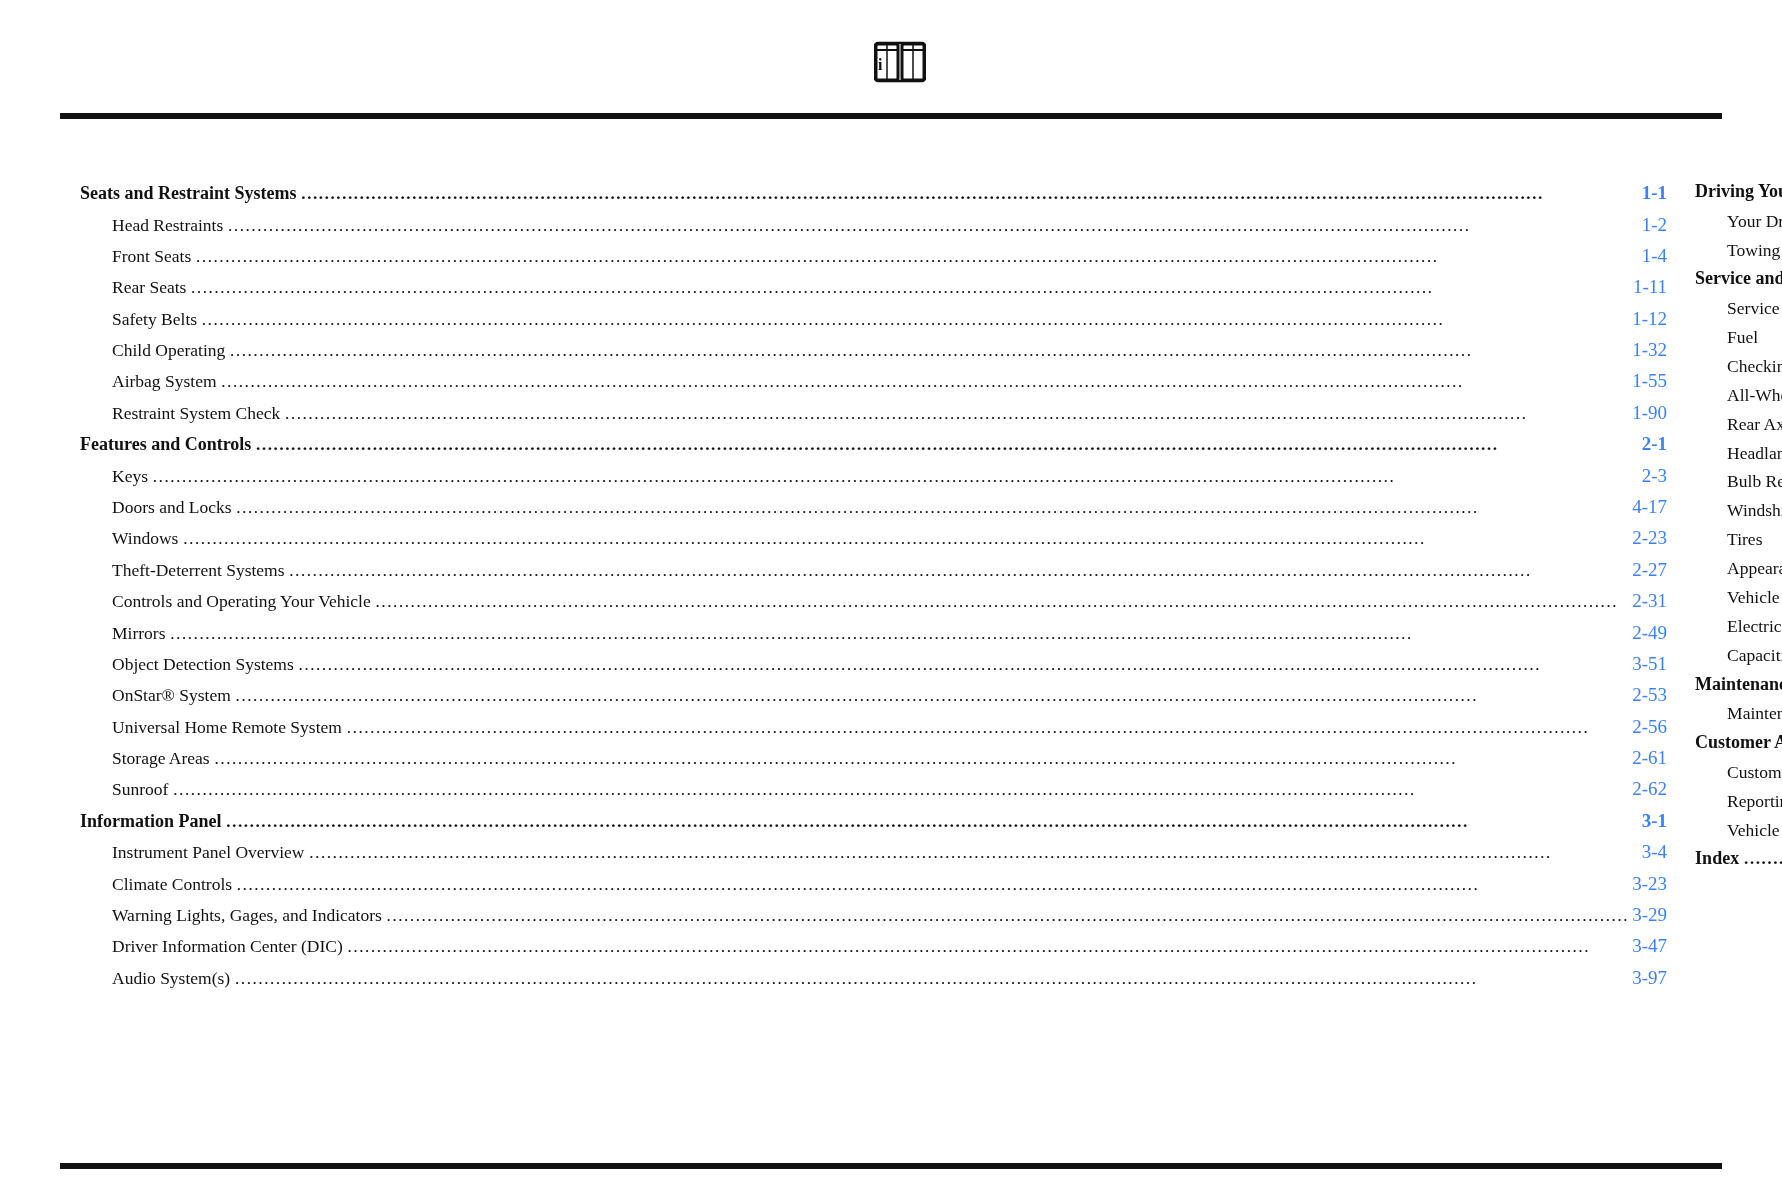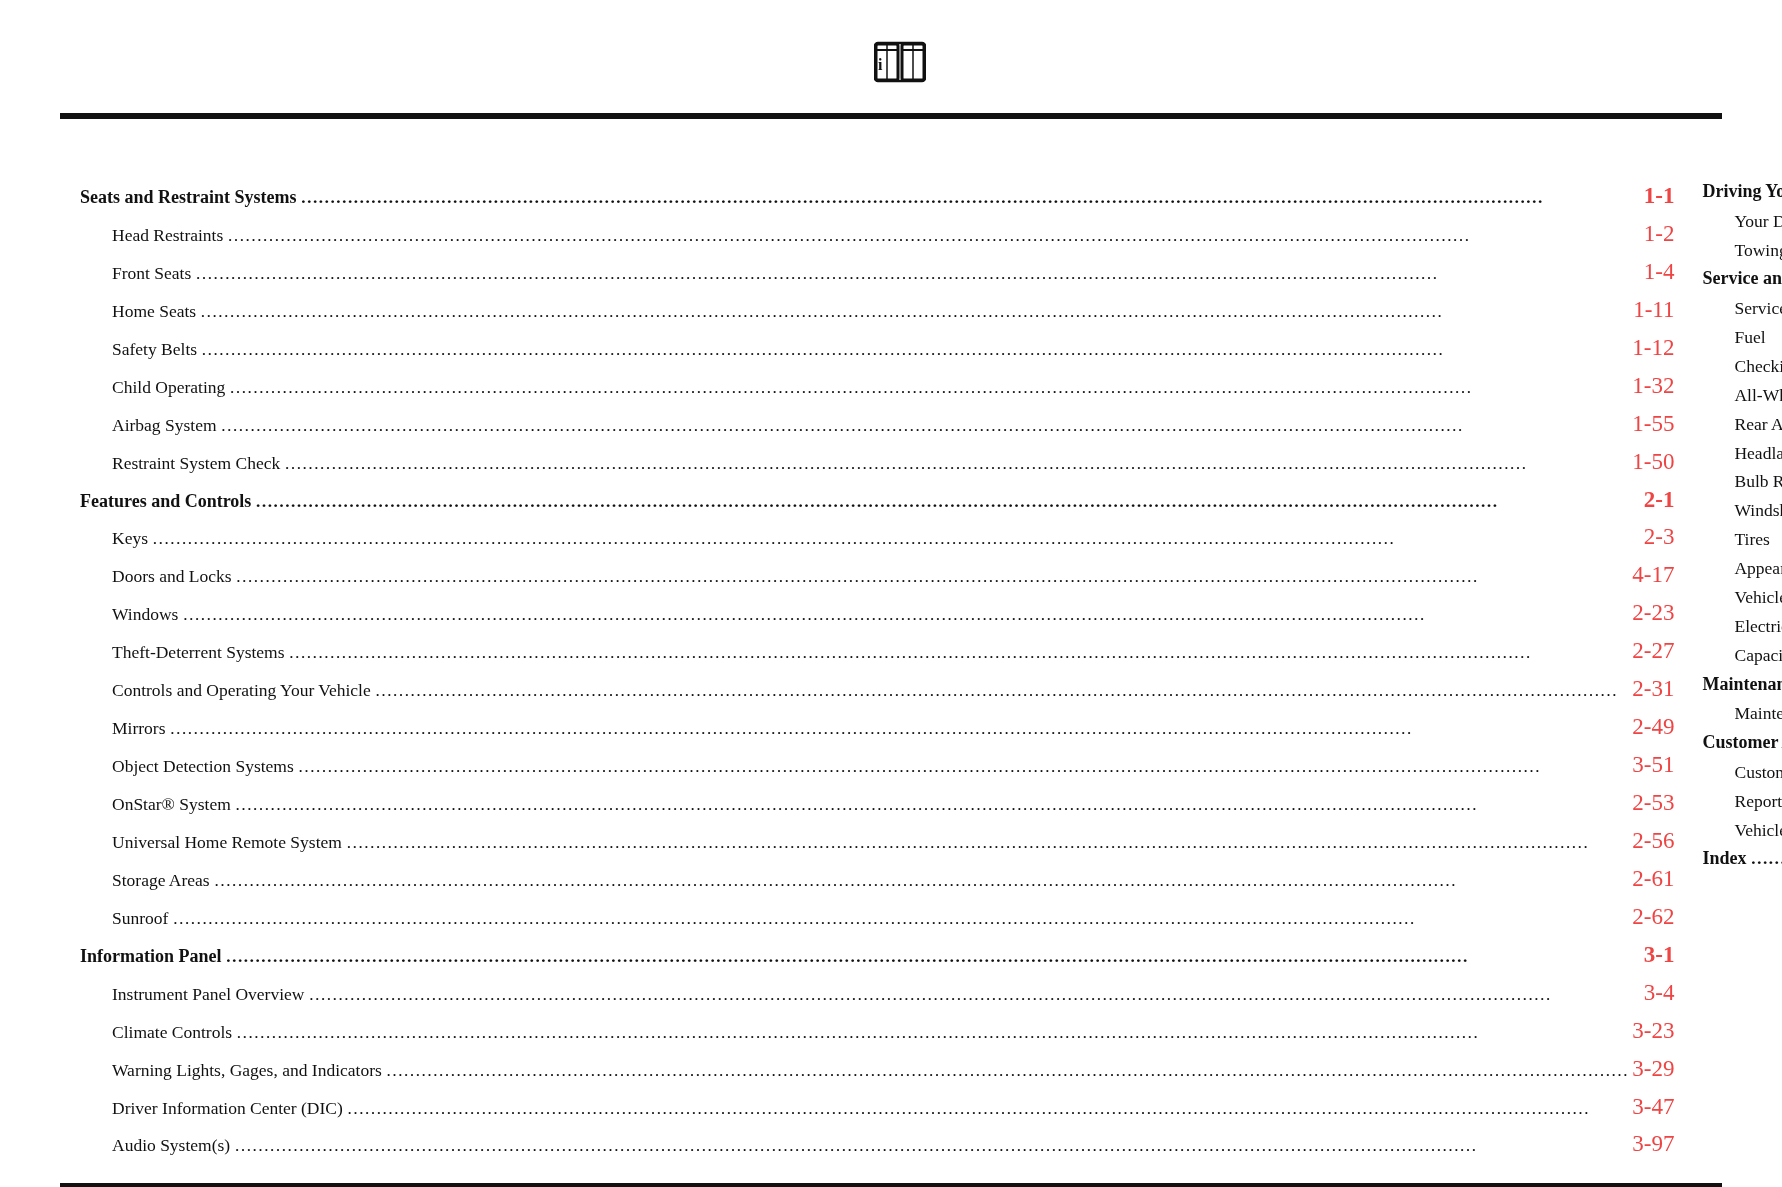--- a/index.html
+++ b/index.html
@@ -91,22 +91,22 @@
       flex: 1;
       overflow: hidden;
       white-space: nowrap;
       margin: 0 4px;
       font-size: 17.5px;
       color: #111;
     }
     .toc-page {
       white-space: nowrap;
       flex-shrink: 0;
-      font-size: 23px;
-      color: #ef4444;
+      font-size: 19px;
+      color: #3b82f6;
       font-family: Liberation Serif, serif;
     }
   </style>
 </head>
 <body>
 
 <div class="page">
   <div class="header">
     <span class="header-title"></span>
     <span class="book-icon">
@@ -135,21 +135,21 @@
           <span class="toc-label">Head Restraints</span>
           <span class="toc-dots"> ……………………………………………………………………………………………………………………………………………………………………………………………</span>
           <span class="toc-page">1-2</span>
         </div>
         <div class="toc-entry sub-entry">
           <span class="toc-label">Front Seats</span>
           <span class="toc-dots"> ……………………………………………………………………………………………………………………………………………………………………………………………</span>
           <span class="toc-page">1-4</span>
         </div>
         <div class="toc-entry sub-entry">
-          <span class="toc-label">Home Seats</span>
+          <span class="toc-label">Rear Seats</span>
           <span class="toc-dots"> ……………………………………………………………………………………………………………………………………………………………………………………………</span>
           <span class="toc-page">1-11</span>
         </div>
         <div class="toc-entry sub-entry">
           <span class="toc-label">Safety Belts</span>
           <span class="toc-dots"> ……………………………………………………………………………………………………………………………………………………………………………………………</span>
           <span class="toc-page">1-12</span>
         </div>
         <div class="toc-entry sub-entry">
           <span class="toc-label">Child Operating</span>
@@ -157,21 +157,21 @@
           <span class="toc-page">1-32</span>
         </div>
         <div class="toc-entry sub-entry">
           <span class="toc-label">Airbag System</span>
           <span class="toc-dots"> ……………………………………………………………………………………………………………………………………………………………………………………………</span>
           <span class="toc-page">1-55</span>
         </div>
         <div class="toc-entry sub-entry">
           <span class="toc-label">Restraint System Check</span>
           <span class="toc-dots"> ……………………………………………………………………………………………………………………………………………………………………………………………</span>
-          <span class="toc-page">1-50</span>
+          <span class="toc-page">1-90</span>
         </div>
         <div class="toc-entry section-header">
           <span class="toc-label">Features and Controls</span>
           <span class="toc-dots"> ……………………………………………………………………………………………………………………………………………………………………………………………</span>
           <span class="toc-page">2-1</span>
         </div>
         <div class="toc-entry sub-entry">
           <span class="toc-label">Keys</span>
           <span class="toc-dots"> ……………………………………………………………………………………………………………………………………………………………………………………………</span>
           <span class="toc-page">2-3</span>

